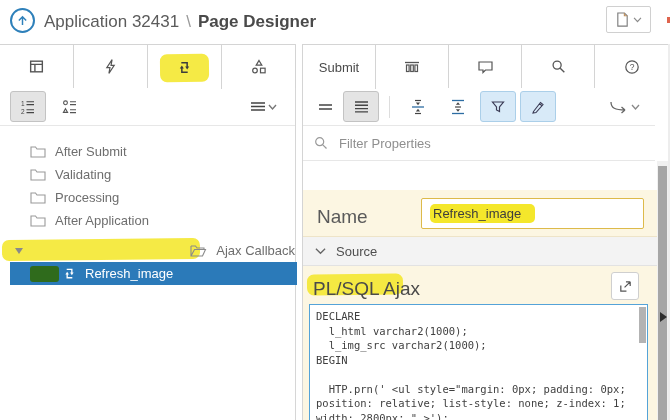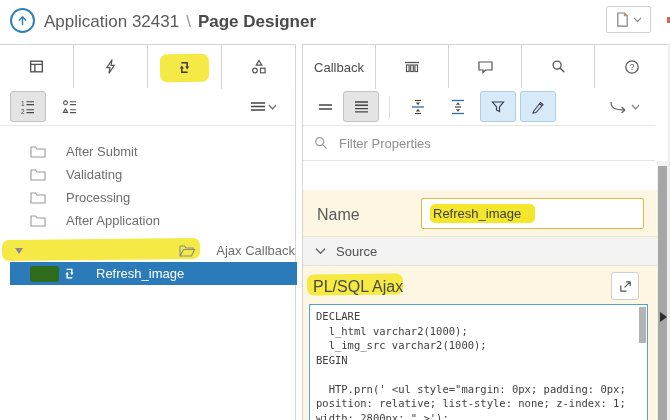--- a/index.html
+++ b/index.html
@@ -33,39 +33,39 @@
   
   #left-panel { position:absolute; left:0; top:44px; width:296px; height:376px; border-right:1px solid #d6d6d6; background:#fff; }
   #left-tabs .tab { width:74px; }
   #left-toolbar { position:absolute; left:0; top:44px; width:295px; height:38px; display:flex; align-items:center; padding:0 10px; gap:6px; border-bottom:1px solid #e7e7e7; }
   #left-toolbar .spacer { flex:1; }
   #tree { position:absolute; left:0; top:86px; width:295px; padding-top:10px; }
   .tree-row { position:relative; height:23px; display:flex; align-items:center; gap:9px; padding-left:30px; font-size:13px; color:#6e6e6e; cursor:pointer; }
   .tree-row .caret { position:absolute; left:15px; width:0; height:0; border-left:4.5px solid transparent; border-right:4.5px solid transparent; border-top:6px solid #8a8a8a; }
   .tree-row.parent { padding-left:32px; margin-top:7px;justify-content:flex-end; }
   .tree-row.selected { margin-left:10px; width:287px; padding-left:52px; background:#2b7ab9; color:#fff; gap:8px; }
-  .row-label { position:relative; z-index:3;margin-left:11px; }
+  .row-label { position:relative; z-index:3; }
 
   
   .marker { position:absolute; background:#f4e72b; border-radius:7px; opacity:0.88; z-index:1; transform:rotate(-0.6deg); }
   .marker-green { position:absolute; background:#2f6b1c; border-radius:3px; z-index:4; }
 
   
   #right-panel { position:absolute; left:302px; top:44px; width:368px; height:376px; border-left:1px solid #d4d4d4; background:#fff; }
   #right-tabs .tab { width:73px; }
   #right-tabs .tab.active { font-size:13px; color:#4a4a4a; }
   #right-toolbar { position:absolute; left:0; top:44px; width:352px; height:38px; display:flex; align-items:center; padding:0 8px; gap:4px; border-bottom:1px solid #e7e7e7; }
   #right-toolbar .spacer { flex:1; }
   #filter-row { position:absolute; left:0; top:82px; width:352px; height:35px; display:flex; align-items:center; padding:0 10px; gap:10px; border-bottom:1px solid #e7e7e7; }
   #filter-input { border:none; outline:none; font-size:13px; color:#6e6e6e; font-family:"Liberation Sans",sans-serif; width:250px; background:transparent; }
   #filter-input::placeholder { color:#8f8f8f; opacity:1; }
   .sect-head { position:absolute; left:0; width:354px; height:29px; background:#f3f3f3; border-bottom:1px solid #e2e2e2; display:flex; align-items:center; gap:10px; padding:0 12px; cursor:pointer; }
   .sect-head .title { font-size:13px; color:#4f4f4f; }
   .field-row { position:absolute; left:0; width:354px; background:#fcf6e2; border-bottom:1px solid #eee4c8; }
-  .fld-label { position:absolute; left:14px; font-size:16px; color:#5a5a5a; }
+  .fld-label { position:absolute; left:14px; font-size:19px; color:#5a5a5a; }
   #name-input { position:absolute; left:118px; top:8px; width:223px; height:31px; background:#fff; border:1px solid #ddba4a; border-radius:2px; display:flex; align-items:center; padding:0 8px; font-size:13px; color:#3d3d3d; cursor:text; }
   #name-input .hl { position:relative; z-index:2; padding:2px 14px 2px 3px; background:#f4e72b; border-radius:5px; }
   #expand-btn { position:absolute; left:308px; top:6px; width:28px; height:28px; border:1px solid #cfcfcf; border-radius:3px; background:#fff; display:flex; align-items:center; justify-content:center; }
   #code-editor { position:absolute; left:6px; top:38px; width:339px; height:118px; background:#fff; border:1px solid #54a3d8; overflow:hidden; cursor:text; }
   #code-editor pre { font-family:"DejaVu Sans Mono","Liberation Mono",monospace; font-size:10.5px; line-height:14.5px; color:#404040; padding:4px 6px; white-space:pre; }
   #code-scroll { position:absolute; right:1px; top:2px; width:7px; height:36px; background:#b3b3b3; }
 
   
   #panel-scroll-track { position:absolute; left:354px; top:117px; width:11px; height:259px; background:#f1f1f1; }
   #panel-scroll-thumb { position:absolute; left:1px; top:5px; width:9px; height:254px; background:#a6a6a6; }
@@ -229,21 +229,21 @@
             </svg>
         </span>
         <span class="row-label">Refresh_image</span>
       </div>
     </div>
   </div>
 
   <div id="right-panel">
     <div id="right-tabs" class="tabbar">
       <div class="tab active">
-        <span>Callback</span>
+        <span>Submit</span>
       </div>
       <div class="tab">
         <span class="icon">
           <svg width="18" height="16" viewBox="0 0 18 16">
               <path d="M2 3.5 H16" stroke="#555" stroke-width="1.3"></path>
               <rect x="3.5" y="6" width="2.6" height="6.5" fill="none" stroke="#555" stroke-width="1.2"></rect>
               <rect x="7.7" y="6" width="2.6" height="6.5" fill="none" stroke="#555" stroke-width="1.2"></rect>
               <rect x="11.9" y="6" width="2.6" height="6.5" fill="none" stroke="#555" stroke-width="1.2"></rect>
             </svg>
         </span>

